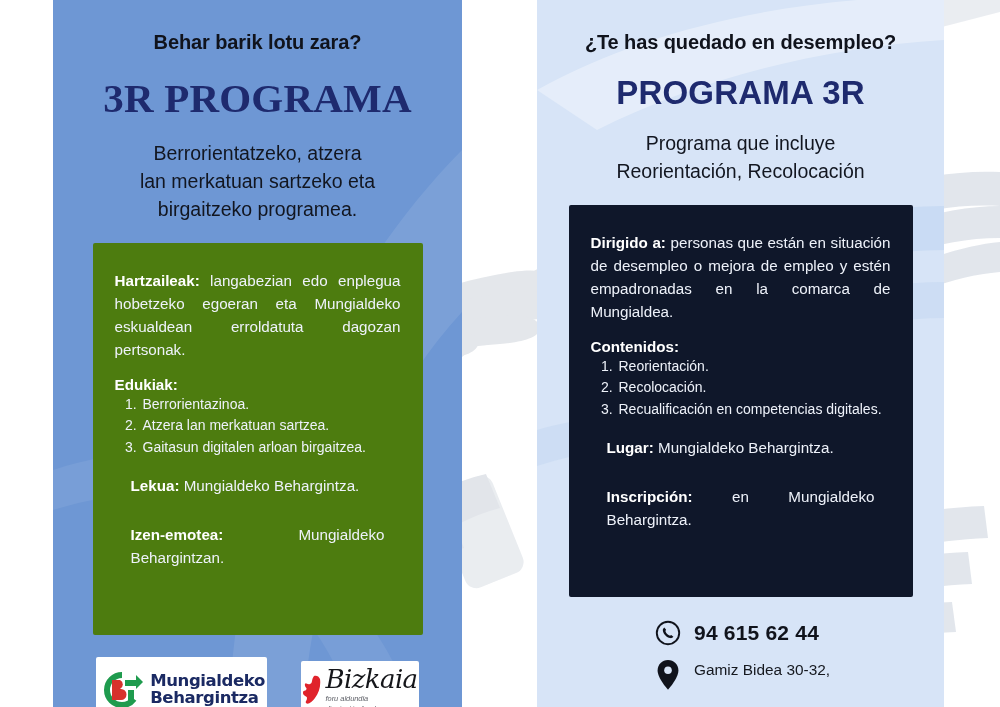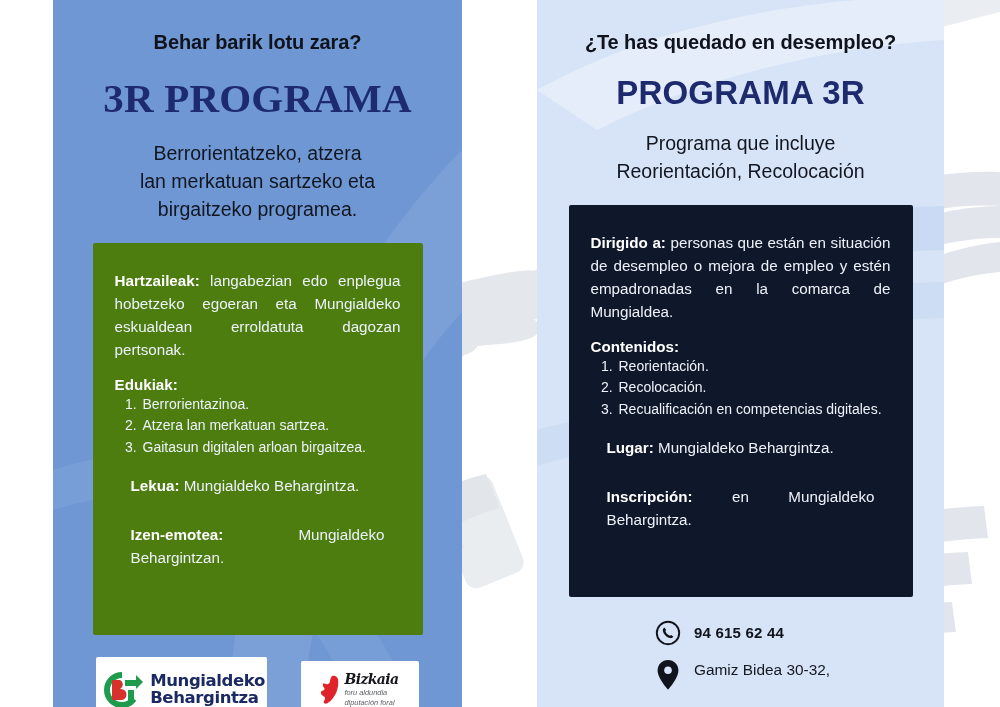--- a/index.html
+++ b/index.html
@@ -191,23 +191,23 @@
     color: #1b2a63;
     letter-spacing: -0.4px;
   }
   .logo-text-bizkaia {
     display: flex;
     flex-direction: column;
     line-height: 1.0;
   }
   .bizkaia-word {
     font-family: "DejaVu Serif", serif;
-    font-weight: bold;
+    font-weight: normal;
     font-style: italic;
-    font-size: 14px;
+    font-size: 26px;
     color: #15161a;
     letter-spacing: -0.6px;
   }
   .bizkaia-sub {
     font-family: "Liberation Sans", sans-serif;
     font-style: italic;
     font-size: 7.4px;
     color: #5d5f66;
     line-height: 1.25;
     margin-top: 2px;
@@ -221,21 +221,21 @@
   .contact-row {
     display: flex;
     align-items: center;
     gap: 13px;
   }
   .contact-row.addr {
     align-items: flex-start;
     margin-top: 13px;
   }
   .phone-num {
-    font-size: 15px;
+    font-size: 21px;
     font-weight: bold;
     color: #10131c;
     letter-spacing: 0.2px;
   }
   .addr-text {
     font-size: 15.4px;
     line-height: 1.32;
     color: #15181f;
     padding-top: 1px;
   }

